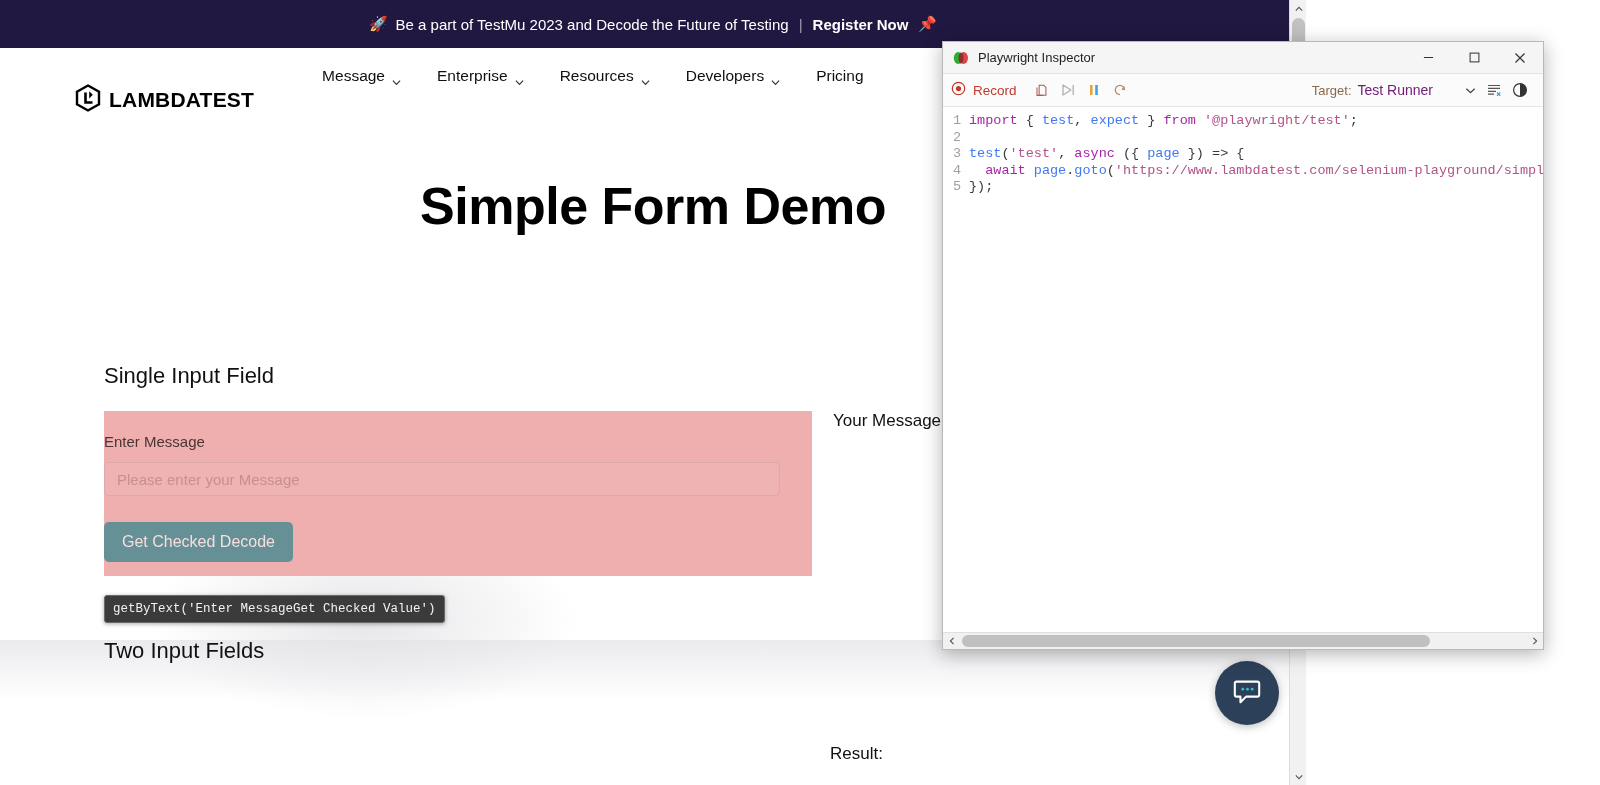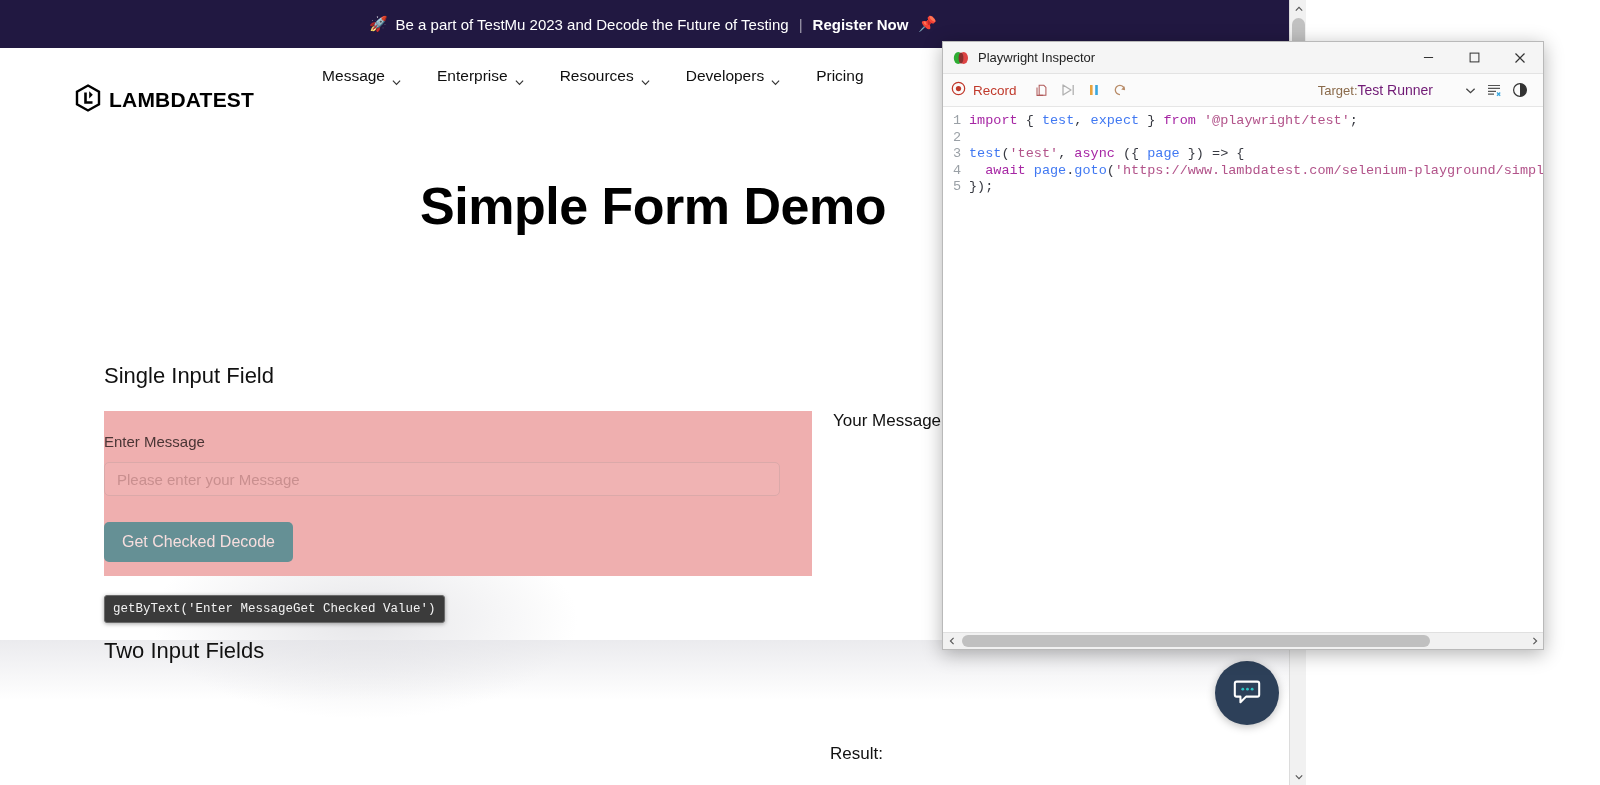--- a/index.html
+++ b/index.html
@@ -222,21 +222,21 @@
   .tb-record {
     display: flex; align-items: center; gap: 7px;
     color: #c0392b; font-size: 13.5px; cursor: pointer; margin-right: 12px;
   }
   .tb-btn {
     width: 26px; height: 24px;
     display: flex; align-items: center; justify-content: center;
     cursor: pointer;
   }
   .tb-spacer { flex: 1; }
-  .tb-target-label { font-size: 13px; color: #8a6a4a; margin-right: 0; }
+  .tb-target-label { font-size: 13px; color: #8a6a4a; margin-right: 6px; }
   .tb-target-value {
     font-size: 14px; color: #701a75; margin-right: 26px;
   }
   .tb-caret { width: 22px; display:flex; align-items:center; justify-content:center; cursor:pointer;}
 
   .ins-code {
     flex: 1;
     position: relative;
     background: #ffffff;
     overflow: hidden;

